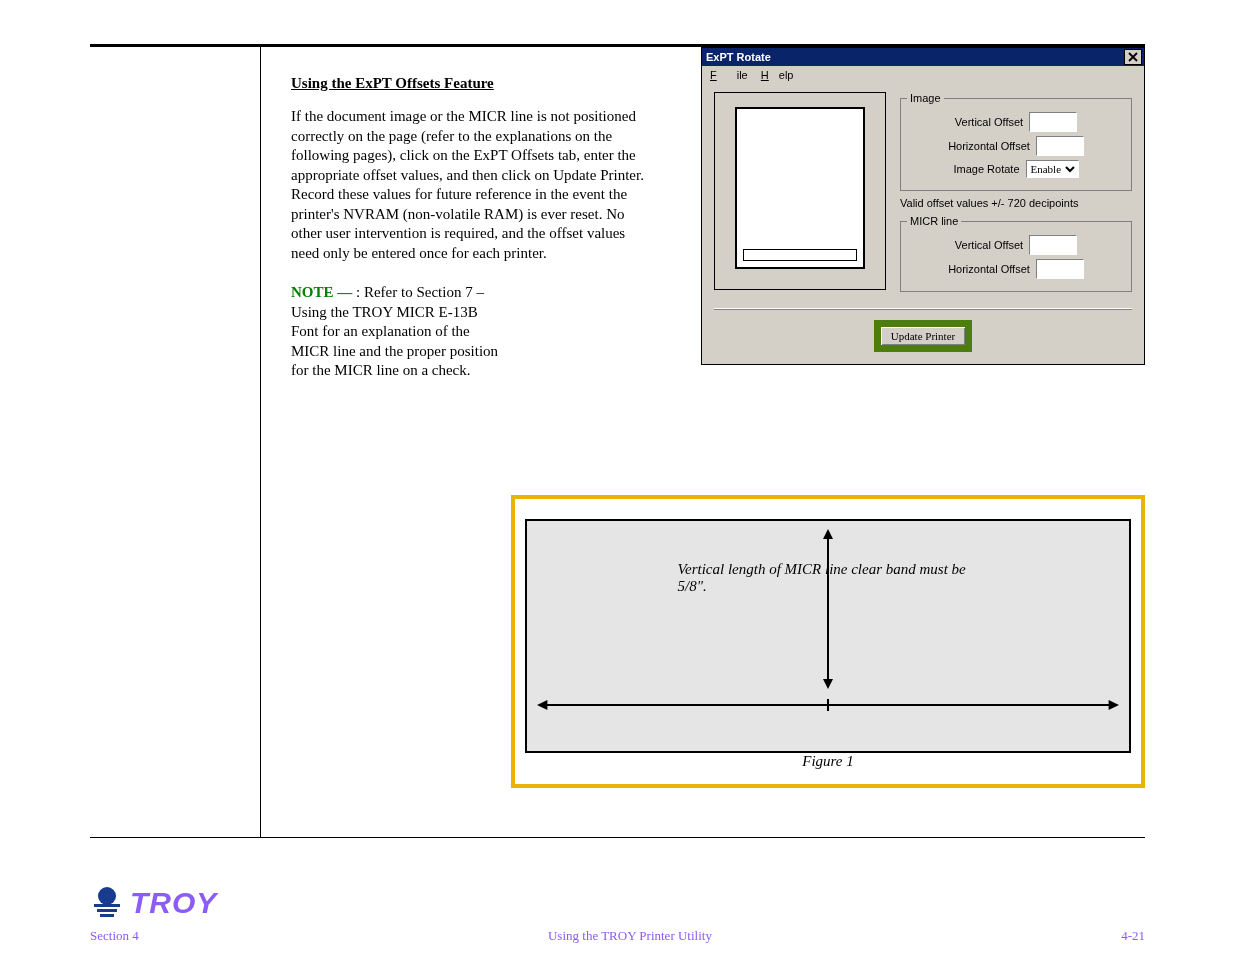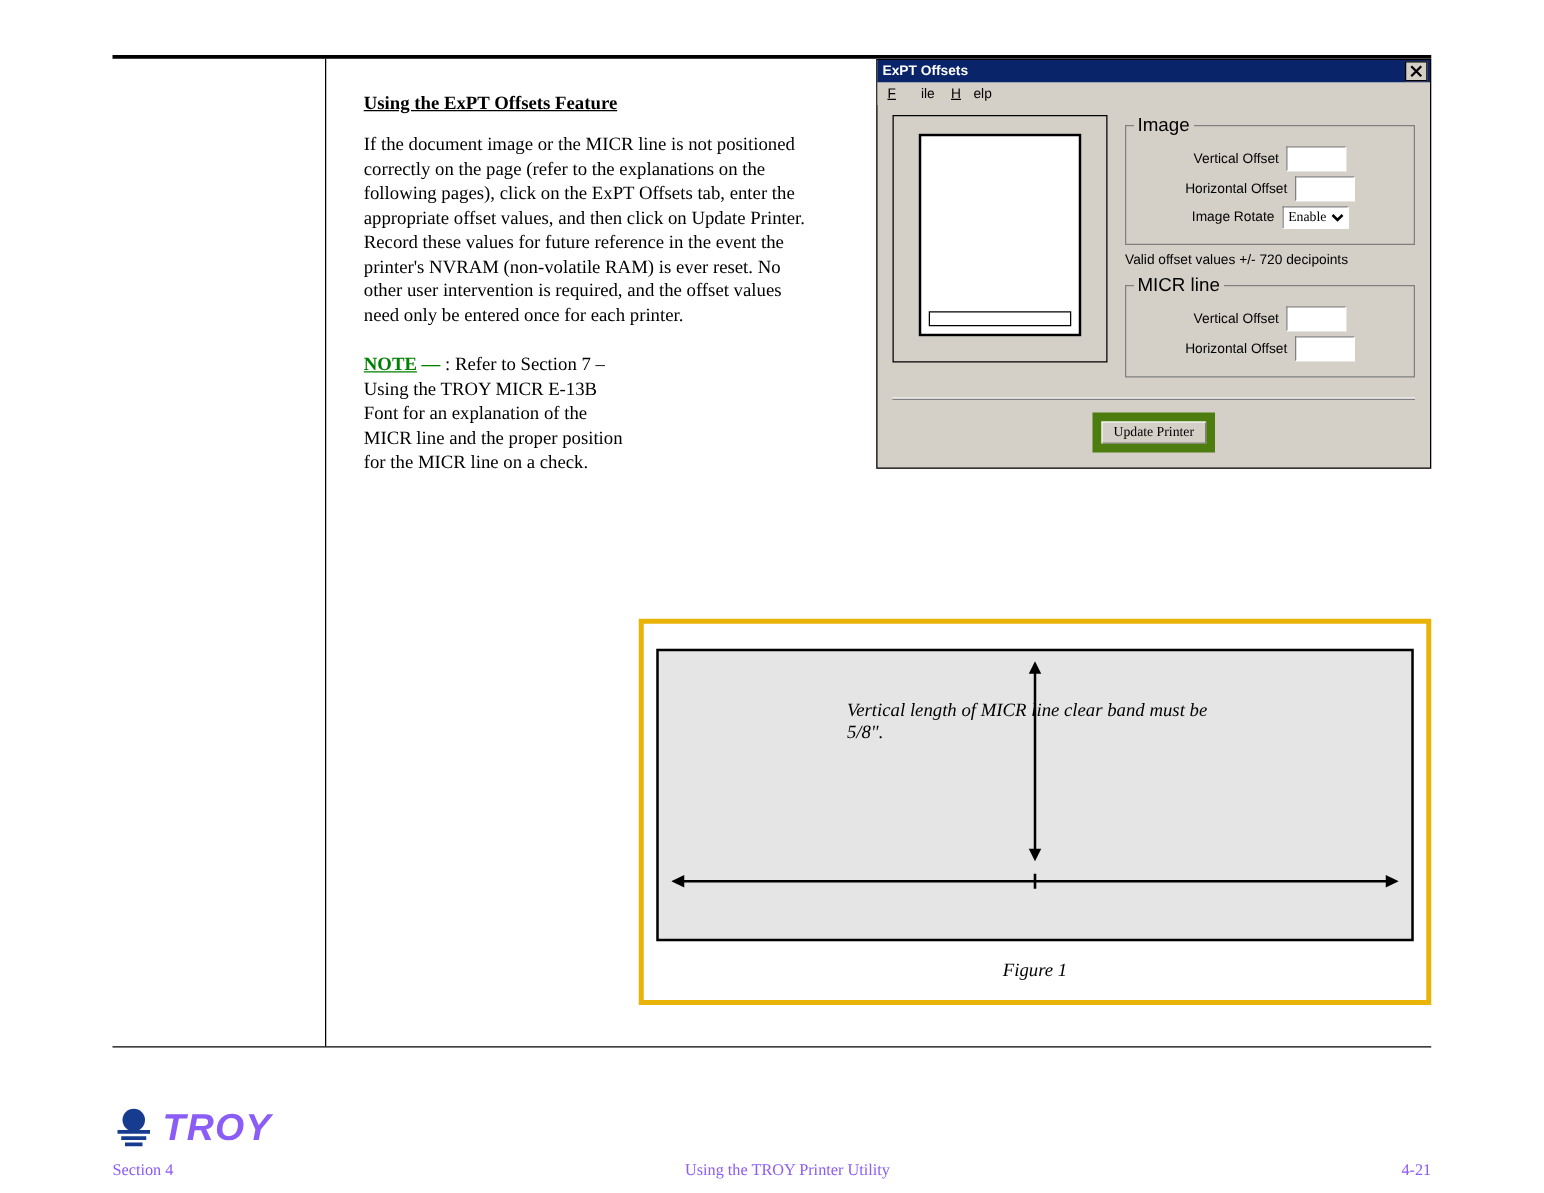--- a/index.html
+++ b/index.html
@@ -6,53 +6,53 @@
   .page{width:1235px;height:954px;position:relative;margin:0 auto}
   .content{position:absolute;left:90px;right:90px;top:44px;bottom:0}
   .hr-top{border-top:3px solid #000;height:0}
   .cols{display:flex;align-items:stretch}
   .leftcol{width:170px;flex:0 0 170px;border-right:1px solid #000;min-height:790px}
   .rightcol{flex:1;padding-left:30px;padding-top:18px;position:relative}
   .hr-bot{border-top:1px solid #000;height:0;margin-top:0}
   .heading-u{font-weight:bold;font-size:15px;text-decoration:underline;margin:10px 0 6px 0}
   .para{font-size:15px;line-height:1.3;max-width:360px}
   .note{font-size:15px;line-height:1.3;margin-top:20px;max-width:208px}
-  .note .nlabel{color:#008000;font-weight:bold;text-decoration:underline}
+  .note .nlabel{color:#008000;font-weight:bold;}
   .note .dash{color:#008000;font-weight:bold}
 
   
   .dlg{position:absolute;top:0;right:0;width:442px;font-family:Tahoma,Arial,sans-serif;font-size:11px;color:#000;
        border:1px solid #000;background:#d4d0c8}
   .titlebar{background:#0a246a;color:#fff;height:18px;line-height:18px;display:flex;align-items:center;justify-content:space-between;padding:0 2px 0 4px;font-weight:bold;font-size:11px}
   .closebox{width:16px;height:14px;background:#d4d0c8;border:1px solid #000;color:#000;display:flex;align-items:center;justify-content:center;font-family:Arial;font-size:11px;font-weight:bold}
   .menubar{background:#d4d0c8;padding:3px 8px;font-size:11px}
   .menubar span{margin-right:10px}
   .underl{text-decoration:underline}
   .dlgbody{display:flex;padding:8px 12px 6px 12px;gap:14px}
   .preview{width:170px;height:196px;border:1px solid #000;background:#d4d0c8;position:relative}
   .previewInner{position:absolute;left:20px;top:14px;right:20px;bottom:20px;border:2px solid #000;background:#fff}
   .micrbar{position:absolute;bottom:6px;left:6px;right:6px;height:10px;border:1px solid #000}
   .rside{flex:1}
   fieldset.grp{border:1px solid #808080;border-radius:0;margin:0 0 4px 0;padding:4px 6px 8px 6px}
-  fieldset.grp legend{padding:0 3px;font-size:15px}
+  fieldset.grp legend{padding:0 3px;font-size:11px}
   .row{display:flex;align-items:center;justify-content:center;margin:4px 0}
   .row label{margin-right:6px;white-space:nowrap}
   .txt{width:42px;height:16px;border-top:1px solid #808080;border-left:1px solid #808080;border-right:1px solid #fff;border-bottom:1px solid #fff;background:#fff;font:11px Tahoma}
   .sel{height:18px;font:11px Tahoma;background:#fff;border-top:1px solid #808080;border-left:1px solid #808080;border-right:1px solid #fff;border-bottom:1px solid #fff}
   .hint{font-size:11px;margin:6px 0 6px 0}
   .dlg-hr{border-top:1px solid #fff;border-bottom:1px solid #808080;height:0;margin:6px 12px 0 12px}
   .btnrow{text-align:center;padding:10px 0 12px 0}
   .btn{font:11px Tahoma;background:#d4d0c8;border:7px solid #4d7c0f;box-shadow:inset 1px 1px 0 #fff,inset -1px -1px 0 #808080;padding:3px 10px}
 
   
   .diagram{position:absolute;top:448px;left:250px;right:0;border:4px solid #eab308;padding:20px 10px 14px 10px}
   .dgray{background:#e5e5e5;border:2px solid #000;height:230px;position:relative}
   .dlabel-vert{position:absolute;left:50%;top:40px;transform:translateX(-50%);font-size:15px;font-style:italic}
   .dlabel-horz{position:absolute;left:50%;bottom:54px;transform:translateX(-50%);font-size:15px;font-style:italic}
-  .cap{font-style:italic;font-size:15px;text-align:center;margin-top:16px}
+  .cap{font-style:italic;font-size:15px;text-align:center;margin-top:0}
   svg.arrow{position:absolute}
 
   
   .logo{position:absolute;left:0;bottom:34px;display:flex;align-items:center;font-family:Arial,Helvetica,sans-serif;font-weight:900;font-style:italic;font-size:30px;color:#8b5cf6;letter-spacing:1px}
   .logo svg{margin-right:6px}
   .footer{position:absolute;left:0;right:0;bottom:10px;display:flex;justify-content:space-between;font-size:13px;color:#8b5cf6}
 </style>
 </head>
 <body>
 
@@ -67,21 +67,21 @@
       <div class="rightcol">
         <div class="heading-u">Using the ExPT Offsets Feature</div>
         <p class="para">If the document image or the MICR line is not positioned correctly on the page (refer to the explanations on the following pages), click on the ExPT Offsets tab, enter the appropriate offset values, and then click on Update Printer. Record these values for future reference in the event the printer's NVRAM (non-volatile RAM) is ever reset. No other user intervention is required, and the offset values need only be entered once for each printer.</p>
 
         <p class="note">
           <span class="nlabel">NOTE</span><span class="dash"> — </span><span>: Refer to Section 7 – Using the TROY MICR E-13B Font for an explanation of the MICR line and the proper position for the MICR line on a check.</span>
         </p>
 
         <div class="dlg">
           <div class="titlebar">
-            <span>ExPT Offsets</span>
+            <span>ExPT Rotate</span>
             <span class="closebox">
               <svg width="10" height="10" viewBox="0 0 10 10">
                   <path d="M1 1 L9 9 M9 1 L1 9" stroke="#000" stroke-width="1.8"></path>
                 </svg>
             </span>
           </div>
           <div class="menubar">
             <span><span class="underl">F</span><span></span>ile</span>
             <span><span class="underl">H</span>elp</span>
           </div>

